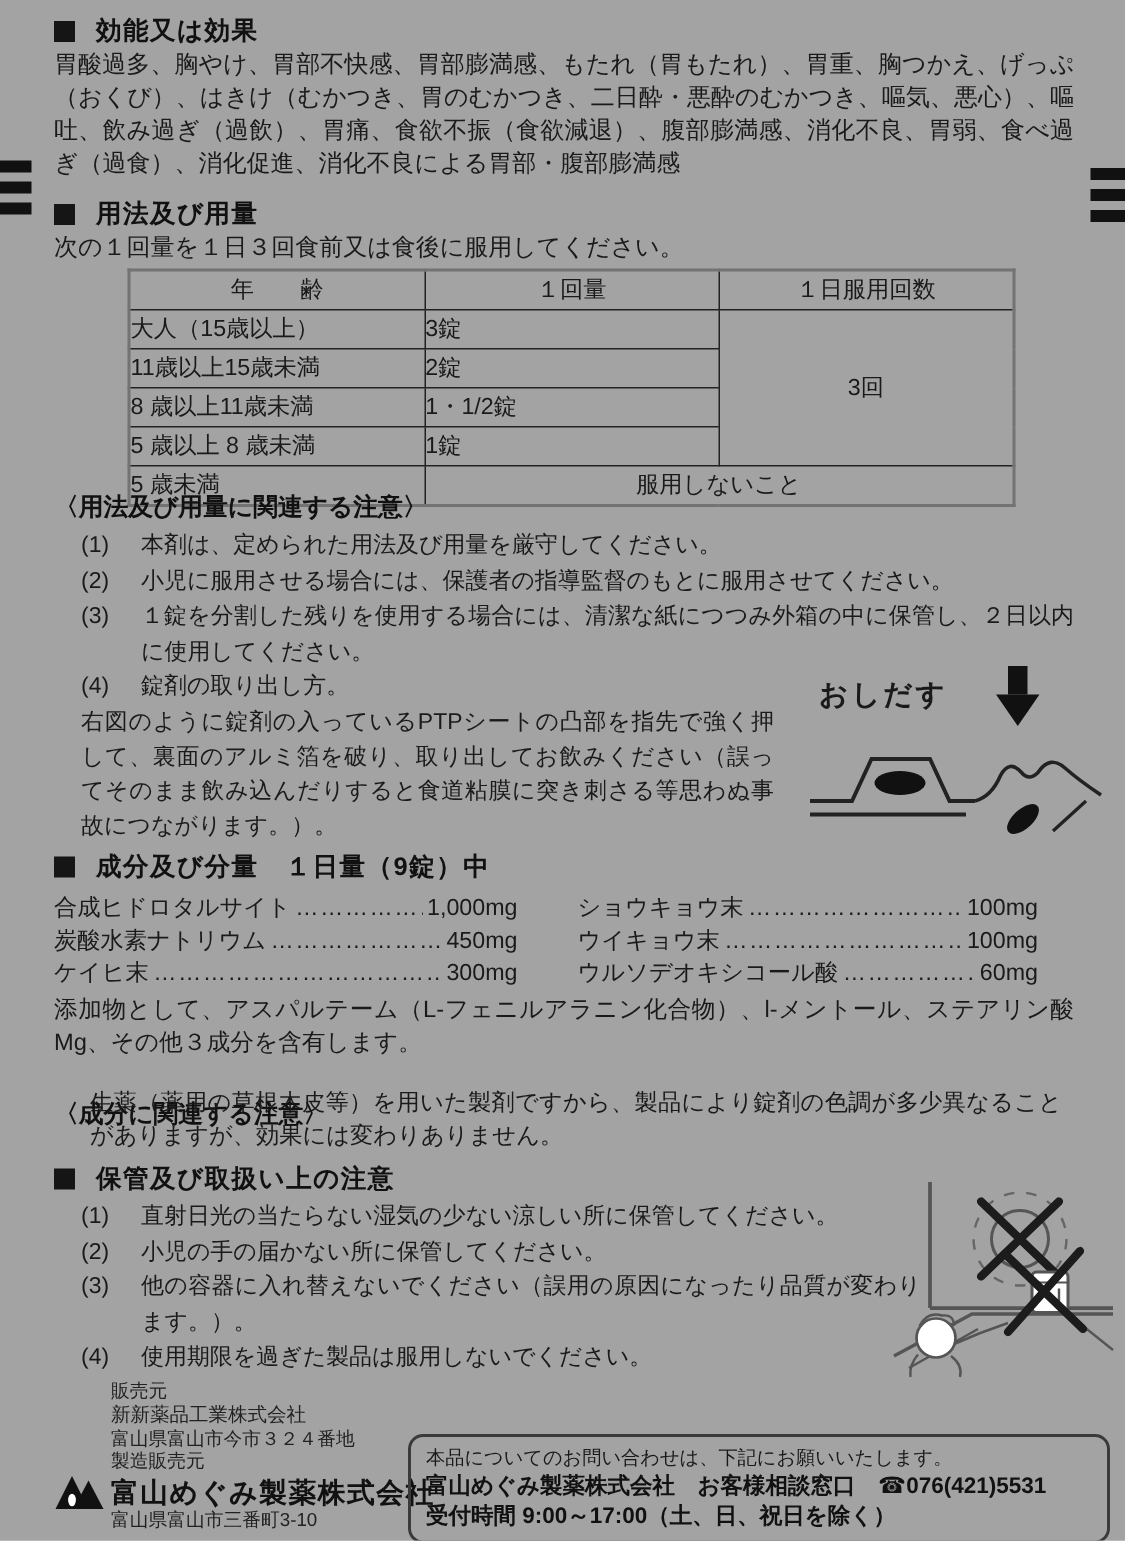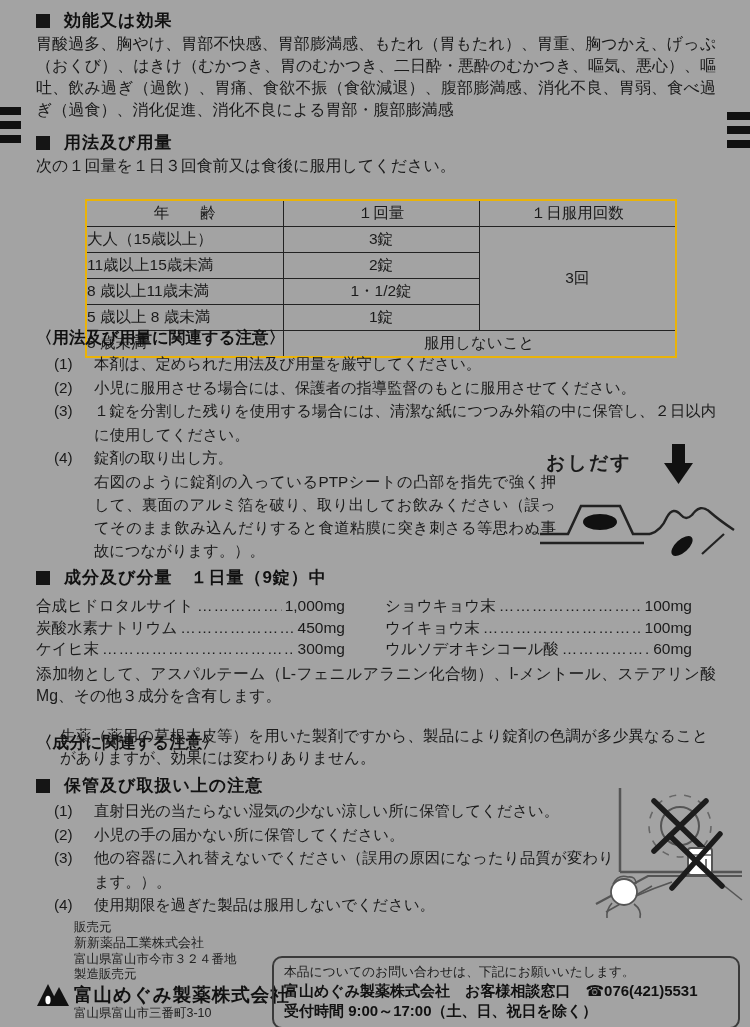--- a/index.html
+++ b/index.html
@@ -15,25 +15,25 @@
   .content { position:absolute; left:36px; top:0; width:680px; }
 
   .h-section { display:flex; align-items:center; font-size:17px; font-weight:bold; letter-spacing:1px; color:#111; }
   .sq { display:inline-block; width:14px; height:14px; background:#151515; margin-right:14px; flex:none; }
 
   .abs { position:absolute; }
 
   .bodytext { font-size:16px; line-height:22px; text-align:justify; color:#1a1a1a; }
 
   
-  table.dose { border-collapse:collapse; border:2px solid #eab308; table-layout:fixed; width:590px; font-size:15.5px; color:#1a1a1a;margin-top:20px; }
+  table.dose { border-collapse:collapse; border:2px solid #737373; table-layout:fixed; width:590px; font-size:15.5px; color:#1a1a1a; }
   table.dose th, table.dose td { border:1px solid #222; font-weight:normal; padding:2px 0; height:23px; }
   table.dose th { height:26px; text-align:center; }
   td.age { text-align:left; padding-left:8px; }
-  td.doseval { text-align:center; padding-right:16px; }
+  td.doseval { text-align:left; padding-right:16px; }
   td.freq { text-align:center; vertical-align:middle; }
   td.nodose { text-align:center; }
 
   .angle-h { font-size:16.5px; font-weight:bold; color:#111; }
 
   .item { display:flex; font-size:15.3px; line-height:23.5px; color:#1a1a1a; }
   .item .num { width:40px; flex:none; }
   .item .txt { flex:1; text-align:justify; }
 
   .detail { width:462px; font-size:15.3px; line-height:23px; text-align:justify; color:#1a1a1a; }
@@ -141,21 +141,21 @@
         <span class="txt">小児に服用させる場合には、保護者の指導監督のもとに服用させてください。</span>
       </div>
       <div class="item">
         <span class="num">(3)</span>
         <span class="txt">１錠を分割した残りを使用する場合には、清潔な紙につつみ外箱の中に保管し、２日以内に使用してください。</span>
       </div>
       <div class="item">
         <span class="num">(4)</span>
         <span class="txt">錠剤の取り出し方。</span>
       </div>
-      <div class="detail" style="margin-left:40px">右図のように錠剤の入っているPTPシートの凸部を指先で強く押して、裏面のアルミ箔を破り、取り出してお飲みください（誤ってそのまま飲み込んだりすると食道粘膜に突き刺さる等思わぬ事故につながります。）。</div>
+      <div class="detail" style="">右図のように錠剤の入っているPTPシートの凸部を指先で強く押して、裏面のアルミ箔を破り、取り出してお飲みください（誤ってそのまま飲み込んだりすると食道粘膜に突き刺さる等思わぬ事故につながります。）。</div>
     </div>
 
     <div class="abs h-section" style="top:566px">
       <span class="sq"></span>
       <span>成分及び分量　１日量（9錠）中</span>
     </div>
     <div class="abs" style="top:591px; width:680px">
       <div class="ingr-cols">
         <div class="ingr-col">
           <div class="ingr-row">

